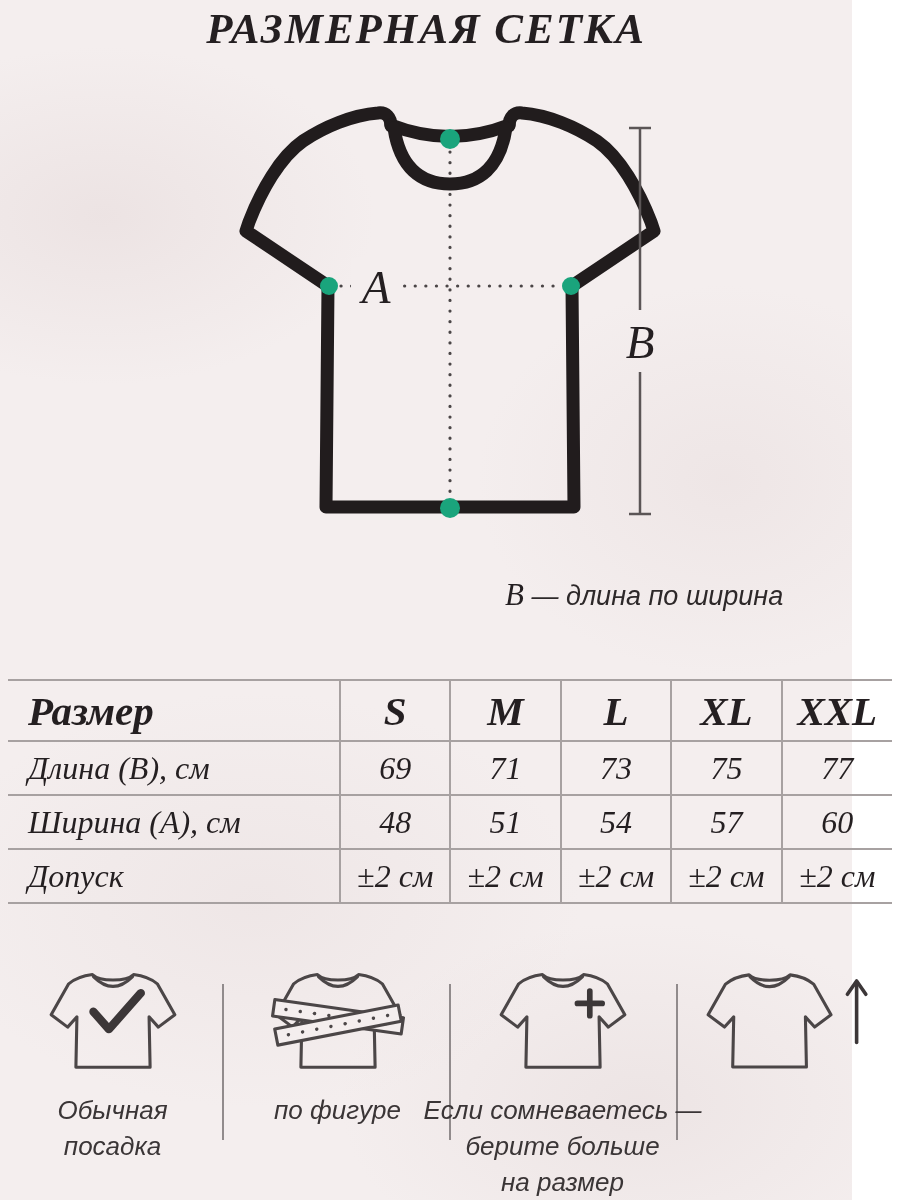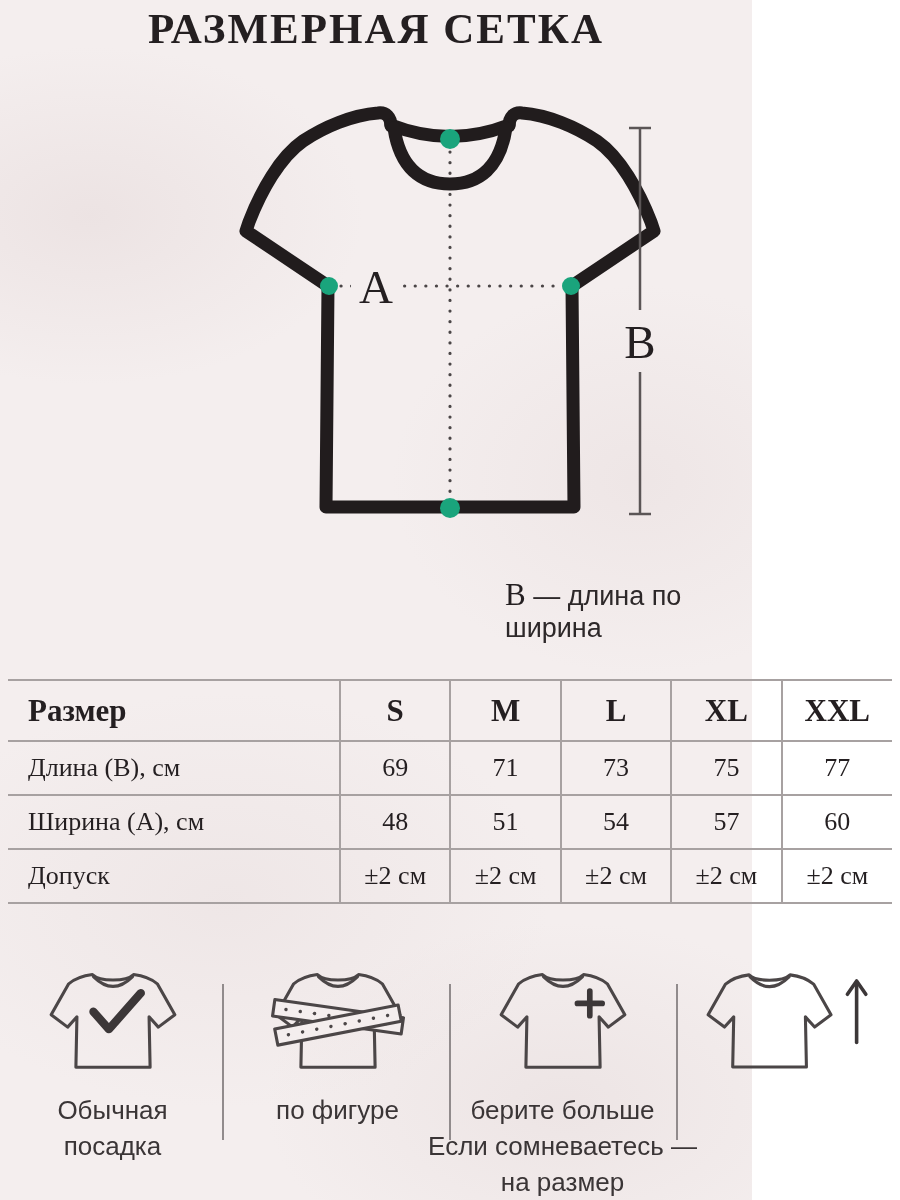--- a/index.html
+++ b/index.html
@@ -3,27 +3,28 @@
 <meta charset="utf-8">
 <style>
   * { margin:0; padding:0; box-sizing:border-box; }
   html,body { width:900px; height:1200px; }
   body {
     font-family:"Liberation Sans", sans-serif;
     color:#2b2627;
     overflow:hidden;
   }
   .page {
-    position:relative; width:752px; height:1200px;
+    position:relative; width:852px; height:1200px;
     background-color:#f4eeee;
     background-image:
       radial-gradient(ellipse 420px 260px at 12% 18%, rgba(227,214,214,0.45), transparent 65%),
       radial-gradient(ellipse 380px 300px at 85% 40%, rgba(229,217,217,0.40), transparent 65%),
       radial-gradient(ellipse 500px 320px at 30% 75%, rgba(230,219,219,0.40), transparent 65%),
       radial-gradient(ellipse 460px 280px at 75% 92%, rgba(226,214,214,0.40), transparent 65%);
+    font-style: italic;
   }
   .title {
     position:absolute; top:4px; left:0; width:100%;
     text-align:center;
     font-family:"Liberation Serif", serif;
     font-weight:600; font-size:43px; letter-spacing:2px;
     color:#241f21;
   }
   svg.diagram { position:absolute; top:0; left:0; }
   .serif-letter { font-family:"Liberation Serif", serif; }
@@ -37,23 +38,23 @@
   
   table.size-table {
     position:absolute; left:8px; top:679px; width:884px;
     border-collapse:collapse; table-layout:fixed;
     font-family:"Liberation Serif", serif; color:#241f21;
     border-top:2px solid #a7a1a1;
   }
   table.size-table td {
     border-bottom:2px solid #a7a1a1;
     text-align:center; vertical-align:middle;
-    font-size:26px; height:54px;
-  }
-  table.size-table tr.hdr td { font-weight:bold; font-size:31px; height:61px; }
+    font-size:32px; height:54px;
+  }
+  table.size-table tr.hdr td { font-weight:bold; font-size:41px; height:61px; }
   table.size-table td:not(:first-child) { border-left:2px solid #a7a1a1; }
   table.size-table td.rowlabel { text-align:left; padding-left:20px; }
   col.c-label { width:332px; }
   col.c-size  { width:110.4px; }
 
   
   .fit-row { position:absolute; left:0; top:956px; width:900px; display:flex; }
   .fit-item { width:225px; display:flex; flex-direction:column; align-items:center; }
   .fit-icon { margin-top:8px; height:120px; display:flex; align-items:flex-start; justify-content:center; }
   .fit-caption { margin-top:8px; text-align:center; font-size:26px; line-height:36px; color:#3a3536; }
@@ -216,22 +217,22 @@
 
     <div class="fit-item">
       <div class="fit-icon">
         <svg width="134" height="118" viewBox="0 0 130 112" fill="none" stroke="#4b4647" stroke-width="3" stroke-linejoin="round" stroke-linecap="round">
           <path d="M 45,9 C 37,10 28,13 22,18 L 5,48 L 21,60 L 30,50 L 29,99 L 101,99 L 100,50 L 109,60 L 125,48 L 108,18 C 102,13 93,10 85,9 C 78,16 52,16 45,9 Z"></path>
           <path d="M 46,11 Q 65,30 84,11"></path>
           <path d="M 79,37 L 103,37 M 91,25 L 91,49" stroke="#3c3738" stroke-width="5.5"></path>
         </svg>
       </div>
       <div class="fit-caption">
+        <div class="nowrap">Если сомневаетесь —</div>
         <div class="nowrap">берите больше</div>
-        <div class="nowrap">Если сомневаетесь —</div>
         <div class="nowrap">на размер</div>
       </div>
     </div>
 
     <div class="fit-item">
       <div class="fit-icon">
         <svg width="170" height="118" viewBox="0 0 166 112" fill="none" stroke="#4b4647" stroke-width="3" stroke-linejoin="round" stroke-linecap="round">
           <path d="M 45,9 C 37,10 28,13 22,18 L 5,48 L 21,60 L 30,50 L 29,99 L 101,99 L 100,50 L 109,60 L 125,48 L 108,18 C 102,13 93,10 85,9 C 78,16 52,16 45,9 Z"></path>
           <path d="M 46,11 Q 65,30 84,11"></path>
           <g stroke="#3c3738" stroke-width="3.5">

